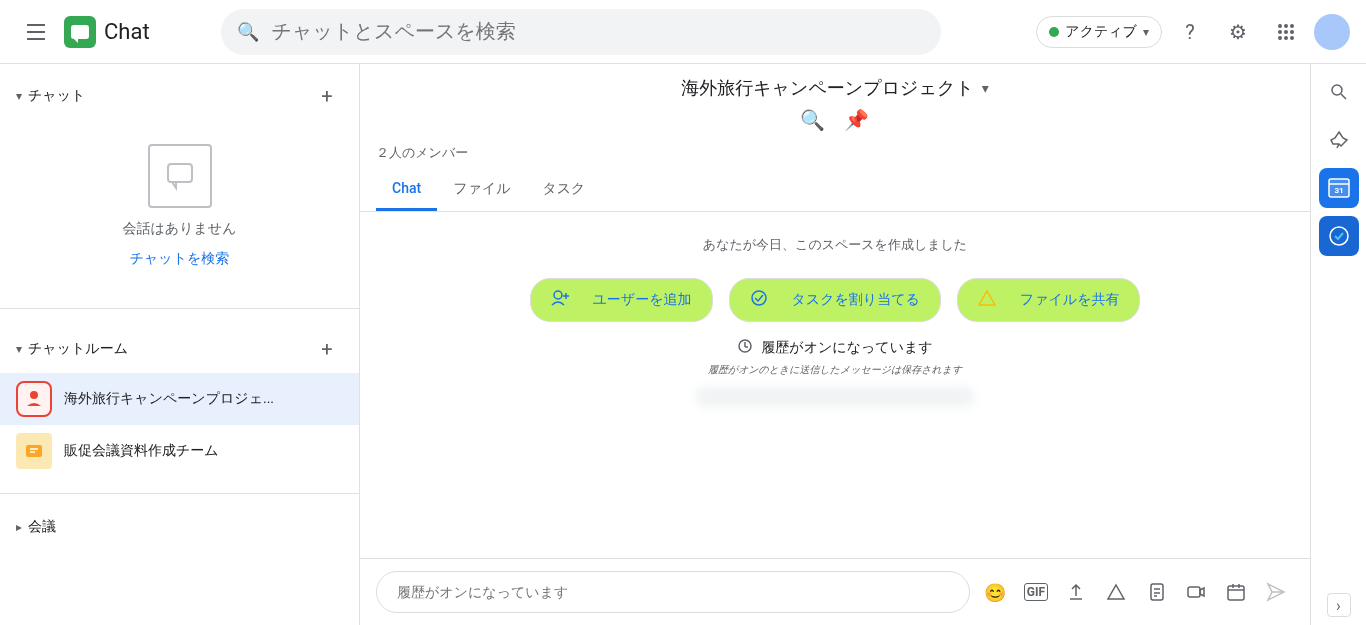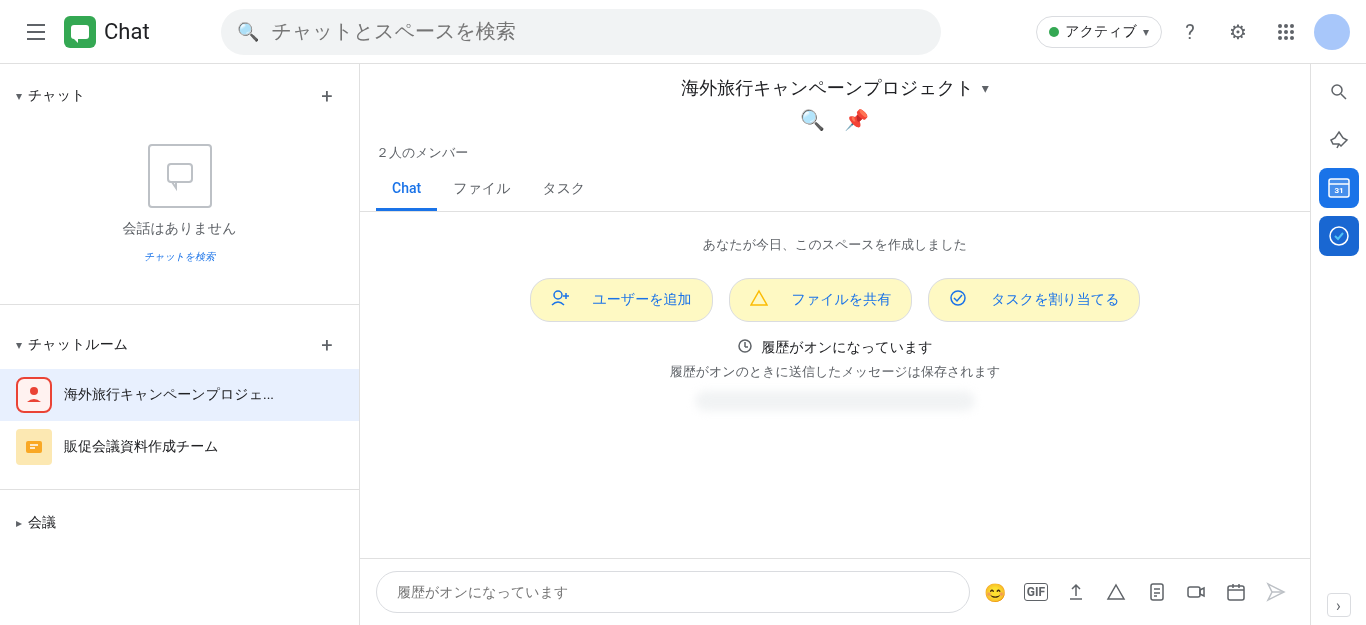--- a/index.html
+++ b/index.html
@@ -93,21 +93,21 @@
     }
     .empty-chat {
       display: flex; flex-direction: column; align-items: center;
       padding: 24px 16px; gap: 12px;
     }
     .empty-icon {
       width: 64px; height: 64px; border: 2px solid #bdc1c6;
       border-radius: 4px; display: flex; align-items: center; justify-content: center;
     }
     .empty-text { font-size: 14px; color: #5f6368; }
-    .empty-link { font-size: 10px; color: #1a73e8; cursor: pointer; font-style: italic; }
+    .empty-link { font-size: 14px; color: #1a73e8; cursor: pointer; }
 
     .chat-room-item {
       display: flex; align-items: center; gap: 12px;
       padding: 8px 16px; cursor: pointer; border-radius: 0;
     }
     .chat-room-item.active { background: #e8f0fe; }
     .room-avatar {
       width: 36px; height: 36px; border-radius: 8px;
       display: flex; align-items: center; justify-content: center;
       font-size: 18px; flex-shrink: 0;
@@ -172,33 +172,33 @@
       margin-bottom: 8px;
     }
     .action-buttons {
       display: flex; justify-content: center; gap: 16px;
       flex-wrap: wrap;
     }
     .action-btn {
       display: flex; align-items: center; gap: 24px;
       padding: 10px 20px; border: 1px solid #dadce0;
       border-radius: 20px; cursor: pointer; font-size: 14px;
-      color: #1a73e8; background: #fef9c3;
+      color: #1a73e8; background: #bef264;
     }
     .action-btn-icon { font-size: 16px; }
 
     .history-notice {
       display: flex; flex-direction: column; align-items: center; gap: 6px;
     }
     .history-row {
       display: flex; align-items: center; gap: 8px;
       font-size: 14px; color: #202124;
     }
     .history-sub {
-      font-size: 13px; color: #5f6368;
+      font-size: 10px; color: #5f6368; font-style: italic;
     }
     .blurred-msg {
       background: #f1f3f4; border-radius: 12px;
       height: 20px; width: 280px;
       filter: blur(4px);
       margin: 4px auto;
     }
 
     
     .chat-input-area {
@@ -409,33 +409,33 @@
               <path d="M1 15 Q7 9 13 15" fill="none" stroke="#1a73e8" stroke-width="1.5"></path>
               <line x1="15" y1="3" x2="15" y2="9" stroke="#1a73e8" stroke-width="1.5"></line>
               <line x1="12" y1="6" x2="18" y2="6" stroke="#1a73e8" stroke-width="1.5"></line>
             </svg>
           </span>
           <span>ユーザーを追加</span>
         </button>
         <button class="action-btn">
           <span class="action-btn-icon">
             <svg width="18" height="18" viewBox="0 0 18 18">
-              <polygon points="9,2 17,16 1,16" fill="none" stroke="#fbbc04" stroke-width="1.5"></polygon>
-            </svg>
-          </span>
-          <span>ファイルを共有</span>
-        </button>
-        <button class="action-btn">
-          <span class="action-btn-icon">
-            <svg width="18" height="18" viewBox="0 0 18 18">
               <circle cx="9" cy="9" r="7" fill="none" stroke="#1a73e8" stroke-width="1.5"></circle>
               <path d="M5 9 L8 12 L13 6" fill="none" stroke="#1a73e8" stroke-width="1.5"></path>
             </svg>
           </span>
           <span>タスクを割り当てる</span>
+        </button>
+        <button class="action-btn">
+          <span class="action-btn-icon">
+            <svg width="18" height="18" viewBox="0 0 18 18">
+              <polygon points="9,2 17,16 1,16" fill="none" stroke="#fbbc04" stroke-width="1.5"></polygon>
+            </svg>
+          </span>
+          <span>ファイルを共有</span>
         </button>
       </div>
 
       <div class="history-notice">
         <div class="history-row">
           <span>
             <svg width="16" height="16" viewBox="0 0 16 16">
               <circle cx="8" cy="8" r="6" fill="none" stroke="#5f6368" stroke-width="1.5"></circle>
               <line x1="8" y1="4" x2="8" y2="9" stroke="#5f6368" stroke-width="1.5"></line>
               <line x1="8" y1="9" x2="11" y2="9" stroke="#5f6368" stroke-width="1.5"></line>

